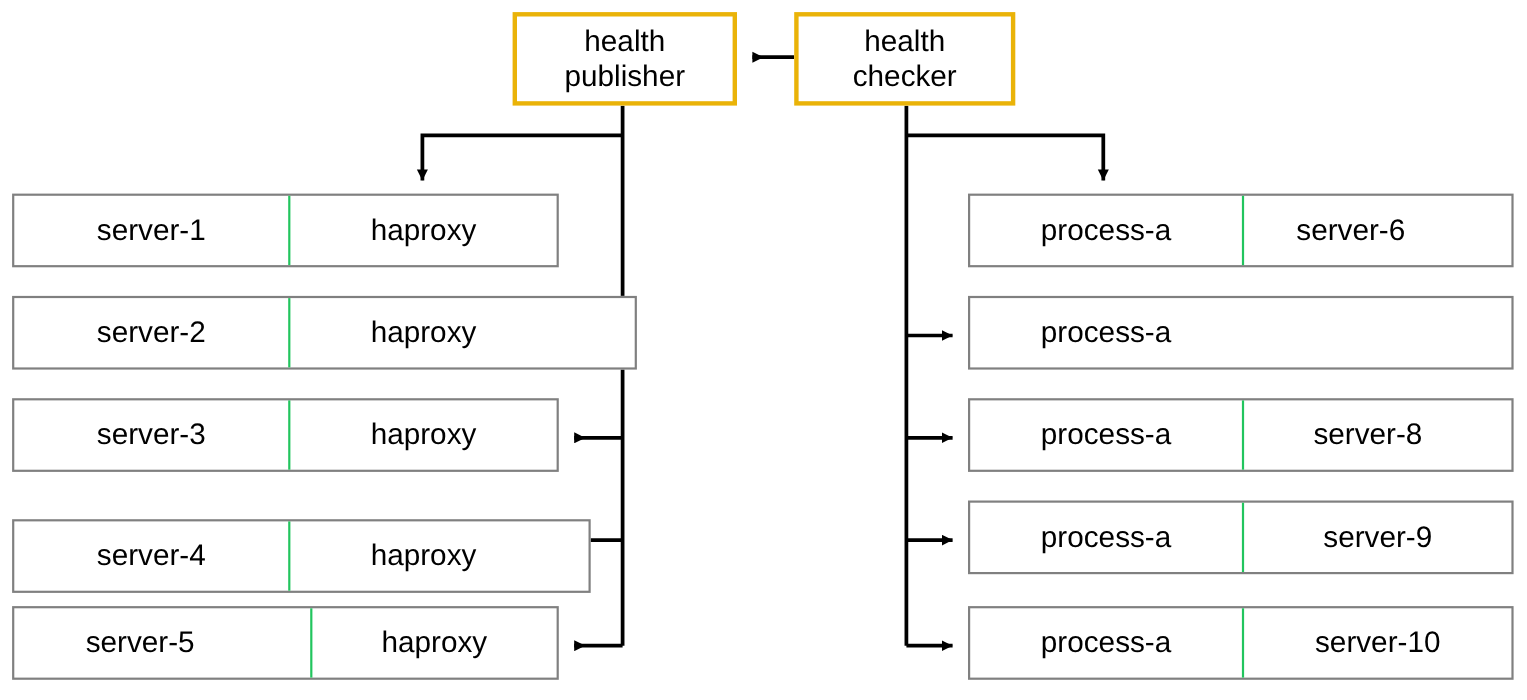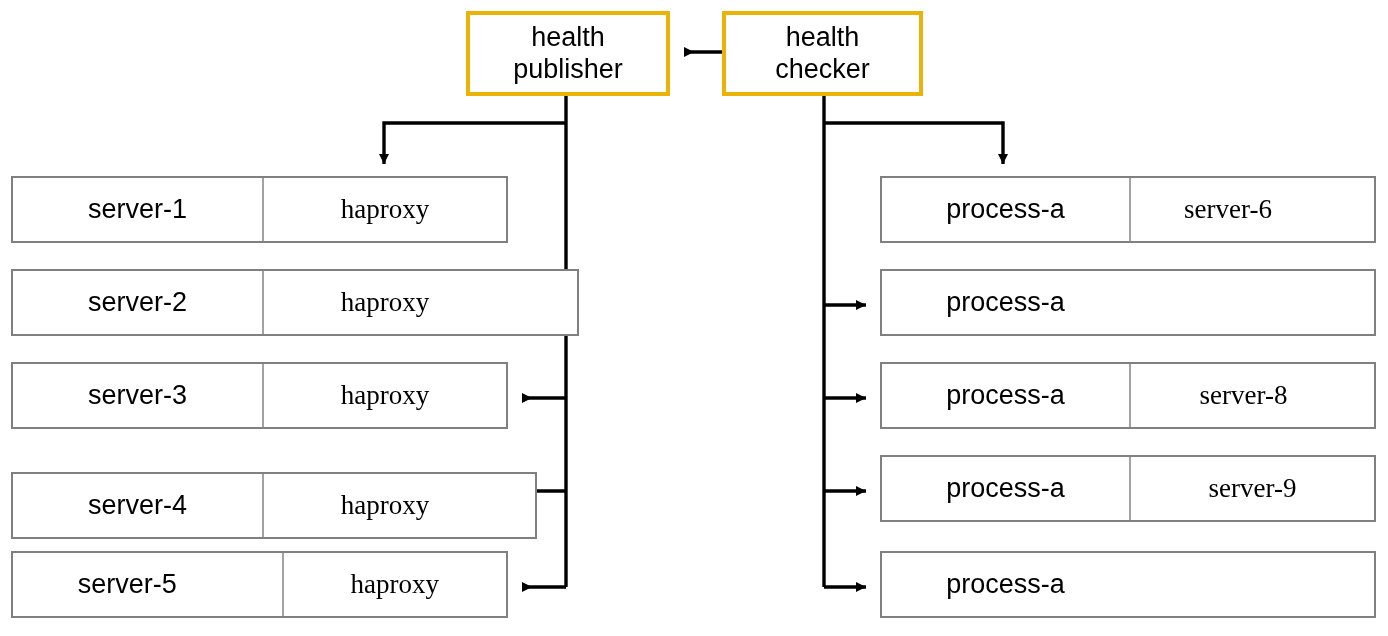--- a/index.html
+++ b/index.html
@@ -54,22 +54,21 @@
   .cell {
     display: flex;
     align-items: center;
     justify-content: center;
     color: #000000;
     font-size: 27px;
     box-sizing: border-box;
     overflow: hidden;
   }
   .cell.cell-right {
-    border-left: 2px solid #a3a3a3;
-    font-family: Liberation Serif, serif;
+    border-left: 2px solid #22c55e;
   }
 </style>
 </head>
 <body>
 
 <div id="canvas">
 
   <svg id="connectors" viewBox="0 0 1388 636" width="1388" height="636" xmlns="http://www.w3.org/2000/svg">
     <defs>
       <marker id="arrow-left" markerWidth="12" markerHeight="12" refX="10" refY="5" orient="auto" markerUnits="userSpaceOnUse">
@@ -152,15 +151,16 @@
     <div class="cell cell-right" style="width:227px;">server-8</div>
   </div>
 
   <div class="row-box" style="left:880px; top:455px; width:496px; height:67px;">
     <div class="cell cell-left" style="width:247px;">process-a</div>
     <div class="cell cell-right" style="width:245px;">server-9</div>
   </div>
 
   <div class="row-box" style="left:880px; top:551px; width:496px; height:67px;">
     <div class="cell cell-left" style="width:247px;">process-a</div>
+    <div class="cell cell-right" style="width:245px;">server-10</div>
   </div>
 
 </div>
 
 </body></html>

